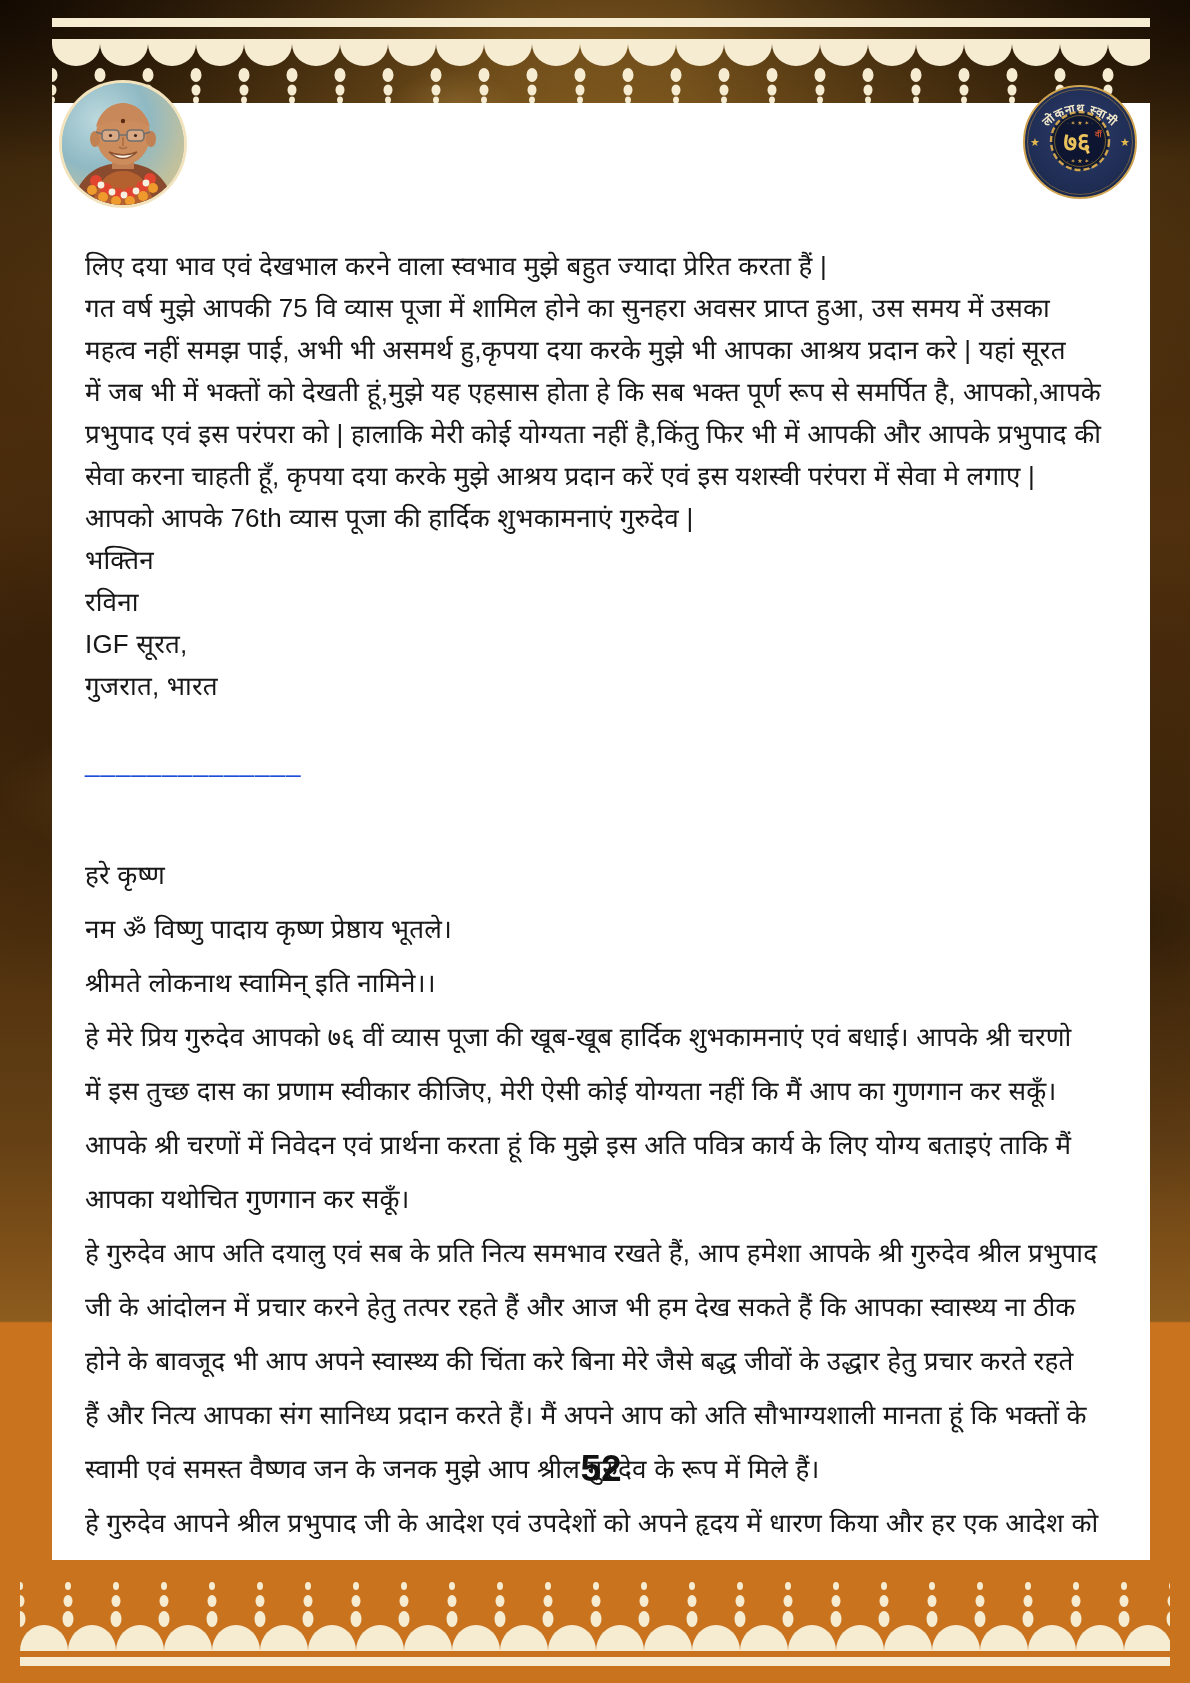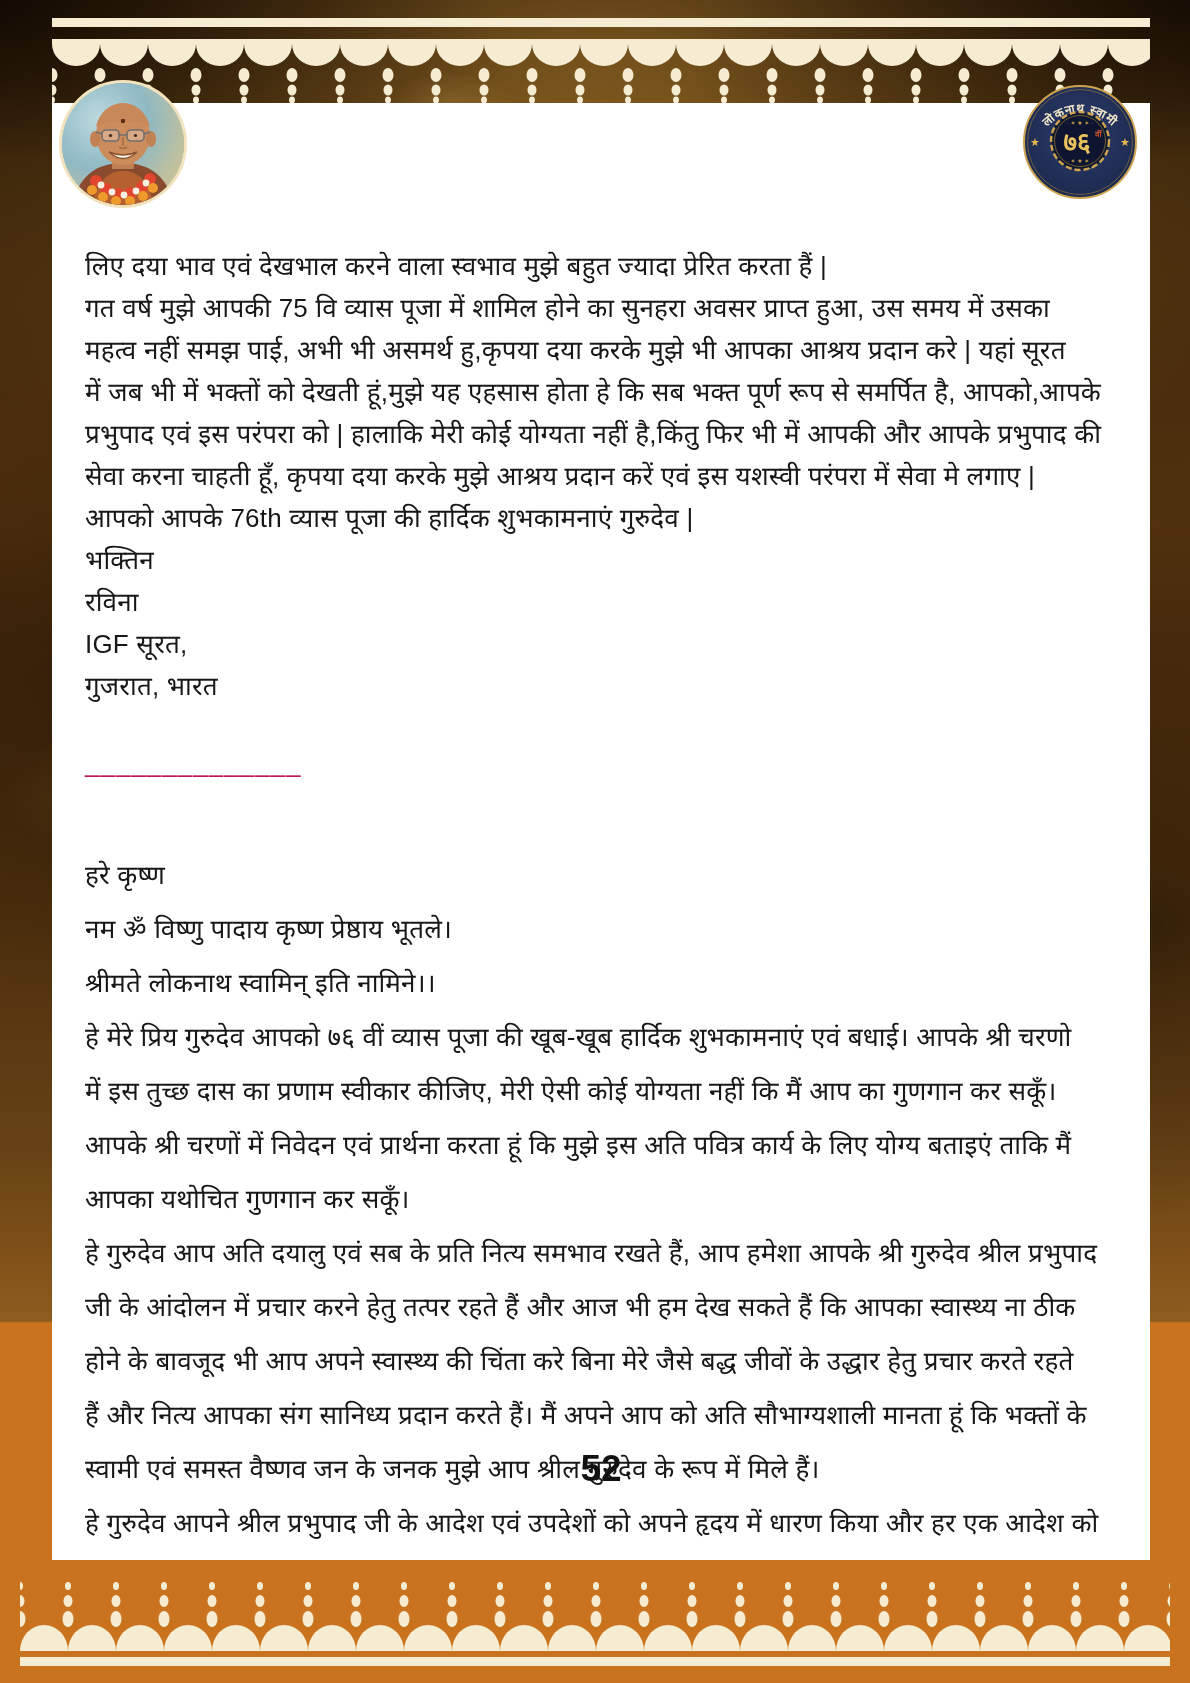--- a/index.html
+++ b/index.html
@@ -43,21 +43,21 @@
     background:#ffffff;overflow:hidden;
   }
   .letter{
     position:absolute;left:33px;width:1040px;
     font-size:26px;line-height:42px;color:#171717;
     font-weight:500;white-space:pre-line;letter-spacing:.2px;
   }
   .letter1{top:142px;}              
   .separator{
     position:absolute;left:33px;top:639px;  
-    font-size:26px;line-height:42px;color:#be185d;font-weight:500;
+    font-size:26px;line-height:42px;color:#1d4ed8;font-weight:500;
     letter-spacing:1px;
   }
   .letter2{top:745px;line-height:54px;}   
   .page-number{
     position:absolute;left:0;top:1345px;width:1098px;  
     text-align:center;font-size:37px;font-weight:bold;color:#111;
     font-family:"Liberation Sans","DejaVu Sans",sans-serif;
   }
   .photo{
     position:absolute;left:62px;top:83px;width:122px;height:122px;

